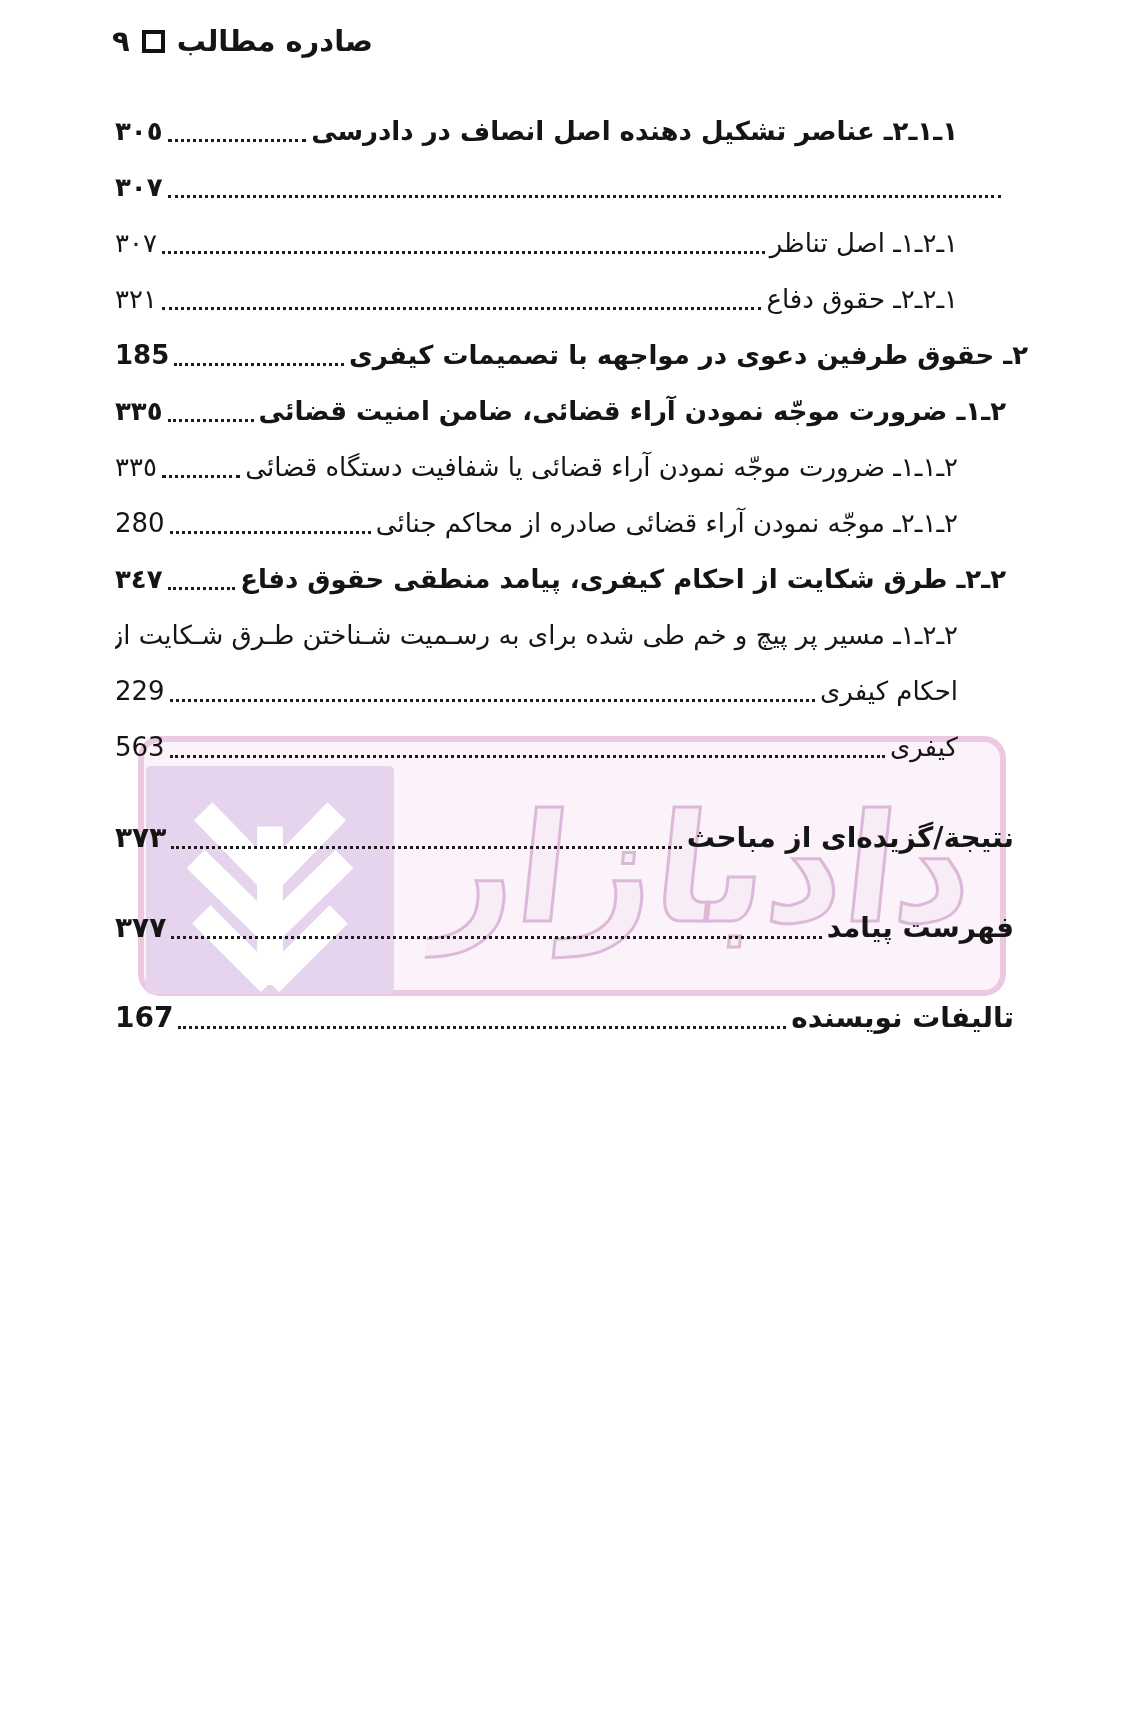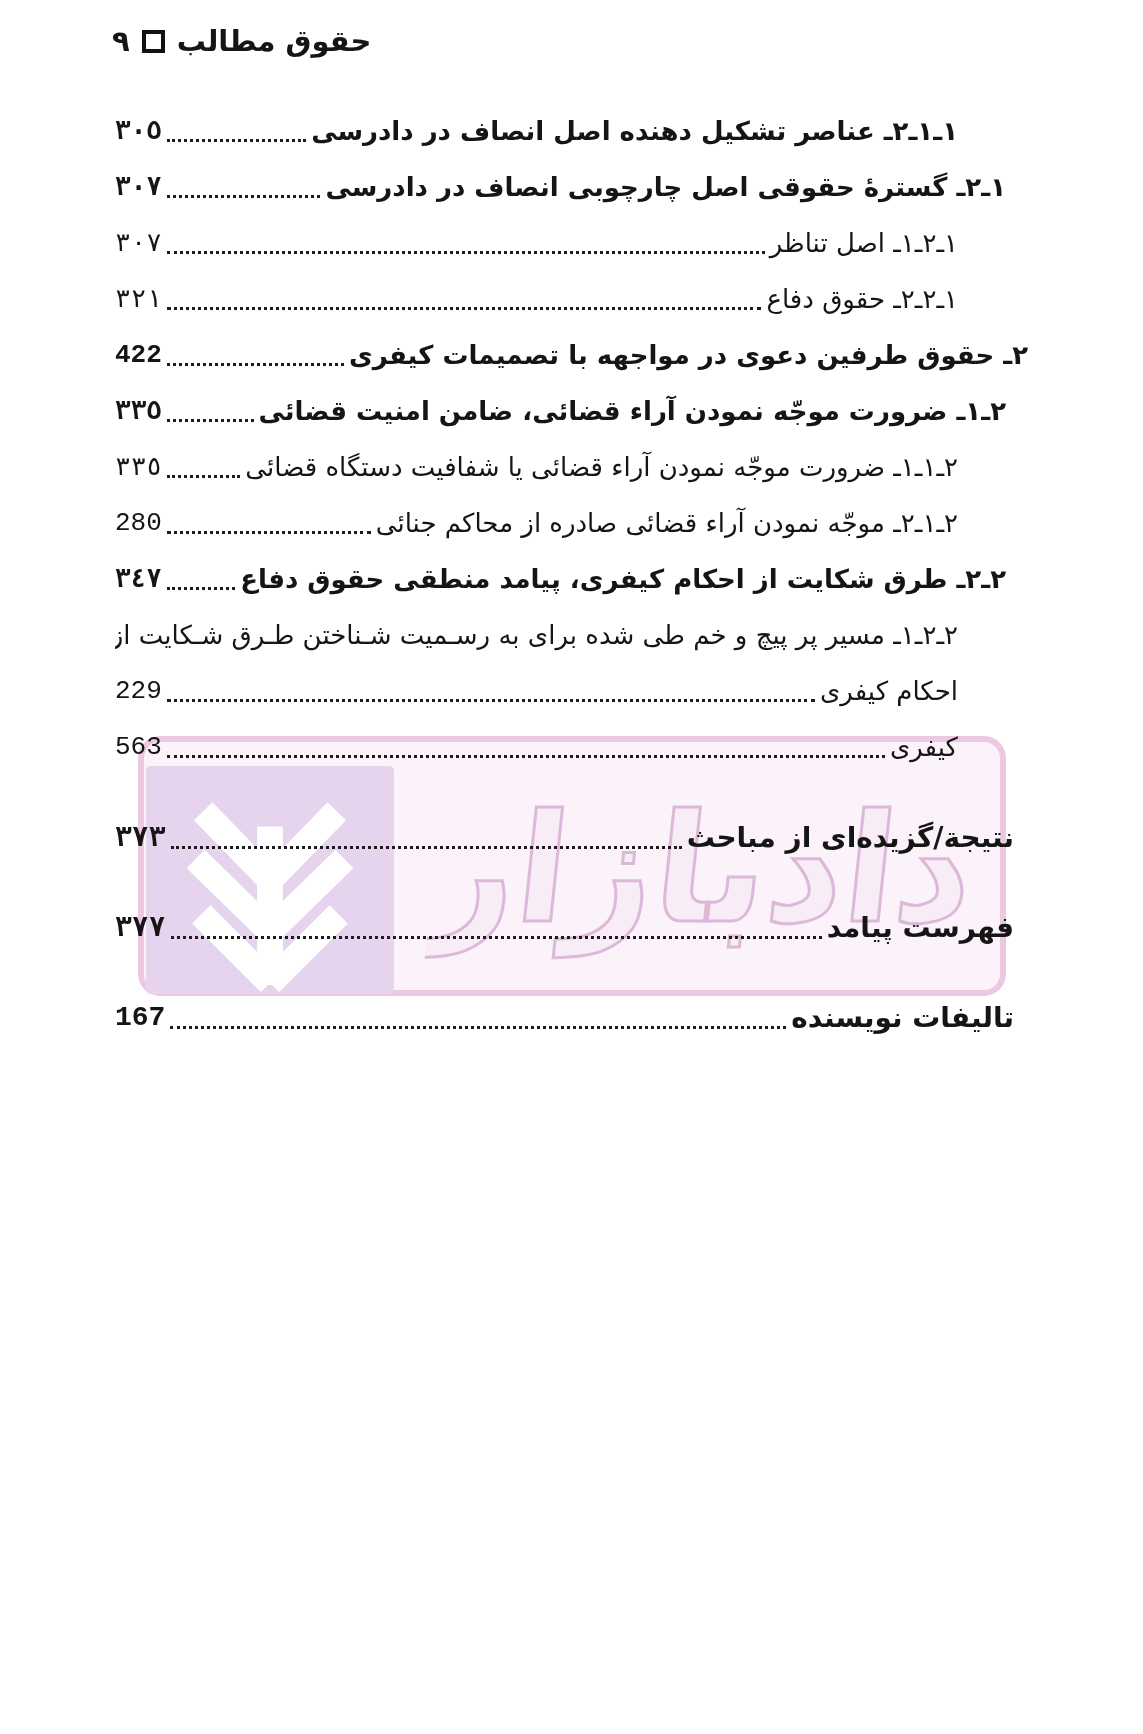--- a/index.html
+++ b/index.html
@@ -59,29 +59,29 @@
   .lvl2{padding-right:22px;}
   .lvl3{padding-right:70px;}
   .lvlf{padding-right:14px;}
   .label{white-space:nowrap;}
   .leader{
     flex:1;min-width:14px;height:0;
     border-bottom:3.5px dotted #1c1c1c;
     margin:0 5px;transform:translateY(9px);
   }
   .section .leader{transform:translateY(10px);}
-  .pagenum{white-space:nowrap;font-family:Liberation Mono, monospace;}
+  .pagenum{white-space:nowrap;}
 </style>
 </head>
 <body>
 
 <div class="page">
 
   <div class="page-header">
-    <span>حقوق مطالب</span>
+    <span>صادره مطالب</span>
     <span class="hdr-square"></span>
     <span>٩</span>
   </div>
 
   <div class="watermark">
     <div class="wm-logo-box">
       <svg viewBox="0 0 260 228" width="100%" height="100%">
         <g stroke="#ffffff" stroke-width="27" fill="none">
           <path d="M130 224 L130 58"></path>
           <path d="M130 114 L60 42"></path>
@@ -96,38 +96,37 @@
     <div class="wm-text">دادبازار</div>
   </div>
 
   <div class="toc">
       <div class="toc-row lvl3 bold">
         <span class="label">١ـ١ـ٢ـ عناصر تشکیل دهنده اصل انصاف در دادرسی</span>
         <span class="leader"></span>
         <span class="pagenum">٣٠٥</span>
       </div>
       <div class="toc-row lvl2 bold">
-        <span class="label">١ـ٢ـ گسترهٔ حقوقی اصل چارچوبی انصاف در دادرسی</span>
         <span class="leader"></span>
         <span class="pagenum">٣٠٧</span>
       </div>
       <div class="toc-row lvl3">
         <span class="label">١ـ٢ـ١ـ اصل تناظر</span>
         <span class="leader"></span>
         <span class="pagenum">٣٠٧</span>
       </div>
       <div class="toc-row lvl3">
         <span class="label">١ـ٢ـ٢ـ حقوق دفاع</span>
         <span class="leader"></span>
         <span class="pagenum">٣٢١</span>
       </div>
       <div class="toc-row lvl1 bold">
         <span class="label">٢ـ حقوق طرفین دعوی در مواجهه با تصمیمات کیفری</span>
         <span class="leader"></span>
-        <span class="pagenum">422</span>
+        <span class="pagenum">185</span>
       </div>
       <div class="toc-row lvl2 bold">
         <span class="label">٢ـ١ـ ضرورت موجّه نمودن آراء قضائی، ضامن امنیت قضائی</span>
         <span class="leader"></span>
         <span class="pagenum">٣٣٥</span>
       </div>
       <div class="toc-row lvl3">
         <span class="label">٢ـ١ـ١ـ ضرورت موجّه نمودن آراء قضائی یا شفافیت دستگاه قضائی</span>
         <span class="leader"></span>
         <span class="pagenum">٣٣٥</span>

